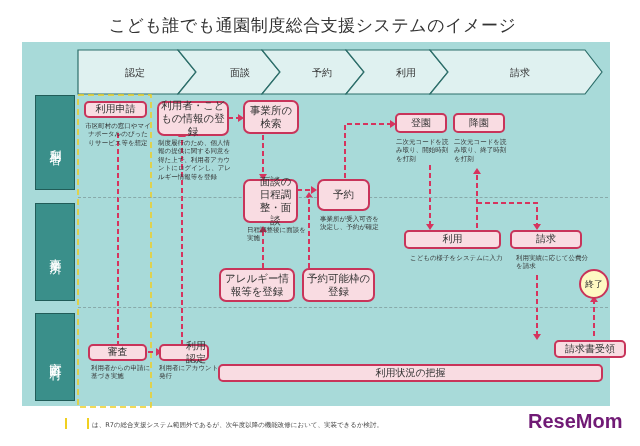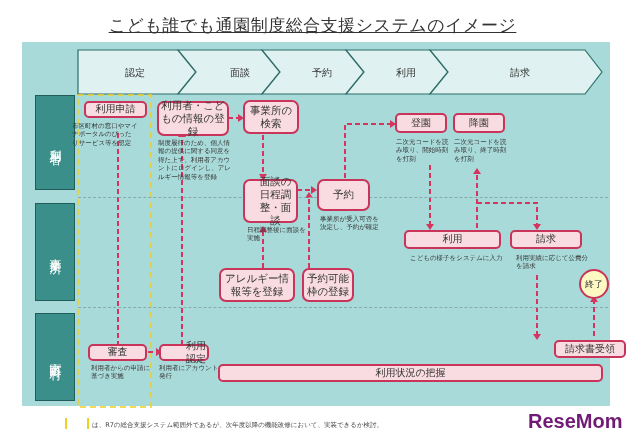--- a/index.html
+++ b/index.html
@@ -1,17 +1,17 @@
 <!DOCTYPE html>
 <html><head>
 <meta charset="utf-8">
 <style>
   html, body { margin:0; padding:0; background:#ffffff; }
   body { width:640px; height:446px; position:relative; overflow:hidden; font-family:"DejaVu Sans", sans-serif; color:#333; }
-  .title { position:absolute; left:0; top:14px; width:625px; text-align:center; font-size:17px; color:#333; letter-spacing:0.5px;text-decoration:underline; }
+  .title { position:absolute; left:0; top:14px; width:625px; text-align:center; font-size:17px; color:#333; letter-spacing:0.5px; }
   .panel { position:absolute; left:22px; top:42px; width:588px; height:364px; background:#a8dad9; }
   .lane { position:absolute; left:35px; width:40px; background:#3a8f8a; border:1px solid #215c58; color:#fff; font-size:12px; display:flex; align-items:center; justify-content:center; writing-mode:vertical-rl; letter-spacing:2px; box-sizing:border-box; }
   .sep { position:absolute; left:78px; width:530px; border-top:1px dashed #8aa; }
   .box { position:absolute; background:#f9dce2; border:2px solid #c8345a; border-radius:5px; box-sizing:border-box; display:flex; align-items:center; justify-content:center; text-align:center; font-size:10px; color:#333; line-height:1.25; }
   .box.big { font-size:10.5px;border-radius:7px; }
   .note { position:absolute; font-size:6.5px; color:#333; line-height:1.3; }
   .circle { position:absolute; width:30px; height:30px; border-radius:50%; background:#fef9c3; border:2px solid #c8345a; box-sizing:border-box; display:flex; align-items:center; justify-content:center; font-size:9px; }
   .footnote { position:absolute; left:92px; top:421px; font-size:6.5px; color:#444; }
   .legend-mark { position:absolute; left:65px; top:418px; width:24px; height:11px; border:2px dashed #f0d020; border-top:none; border-bottom:none; box-sizing:border-box; }
   .logo { position:absolute; left:528px; top:410px; font-size:20px; font-weight:bold; color:#701a75; font-family:"Liberation Sans", sans-serif; }
@@ -78,41 +78,41 @@
     <span>事業所</span>
   </div>
 <div class="lane" style="top:313px;height:88px;">
     <span>市区町村</span>
   </div>
 
 <div class="sep" style="top:197px;"></div>
 <div class="sep" style="top:307px;"></div>
 
 <div class="box" style="left:84px;top:101px;width:63px;height:17px;">利用申請</div>
-<div class="note" style="left:72px;top:122px;width:66px;">市区町村の窓口やマイナポータルのぴったりサービス等を想定</div>
+<div class="note" style="left:85px;top:122px;width:66px;text-align:center;">市区町村の窓口やマイナポータルのぴったりサービス等を想定</div>
 
 <div class="box big" style="left:157px;top:101px;width:72px;height:35px;">利用者・こどもの情報の登録</div>
 <div class="note" style="left:158px;top:139px;width:76px;">制度履行のため、個人情報の提供に関する同意を得た上で、利用者アカウントにログインし、アレルギー情報等を登録</div>
 
 <div class="box big" style="left:243px;top:100px;width:56px;height:34px;">事業所の検索</div>
 
 <div class="box big" style="left:243px;top:179px;width:55px;height:44px;padding-left:10px;">面談の日程調整・面談</div>
 <div class="note" style="left:247px;top:226px;width:60px;">日程調整後に面談を実施</div>
 
 <div class="box big" style="left:317px;top:179px;width:53px;height:32px;">予約</div>
 <div class="note" style="left:320px;top:215px;width:60px;">事業所が受入可否を決定し、予約が確定</div>
 
 <div class="box" style="left:395px;top:113px;width:52px;height:20px;">登園</div>
 <div class="note" style="left:396px;top:138px;width:56px;">二次元コードを読み取り、開始時刻を打刻</div>
 
 <div class="box" style="left:453px;top:113px;width:52px;height:20px;">降園</div>
 <div class="note" style="left:454px;top:138px;width:56px;">二次元コードを読み取り、終了時刻を打刻</div>
 
 <div class="box big" style="left:219px;top:268px;width:76px;height:34px;">アレルギー情報等を登録</div>
-<div class="box big" style="left:302px;top:268px;width:52px;height:34px;">予約可能枠の登録</div>
+<div class="box big" style="left:302px;top:268px;width:73px;height:34px;">予約可能枠の登録</div>
 
 <div class="box" style="left:404px;top:230px;width:97px;height:19px;">利用</div>
 <div class="note" style="left:410px;top:254px;width:95px;">こどもの様子をシステムに入力</div>
 
 <div class="box" style="left:510px;top:230px;width:72px;height:19px;">請求</div>
 <div class="note" style="left:516px;top:254px;width:72px;">利用実績に応じて公費分を請求</div>
 
 <div class="circle" style="left:579px;top:269px;">終了</div>
 
 <div class="box" style="left:88px;top:344px;width:59px;height:17px;">審査</div>

